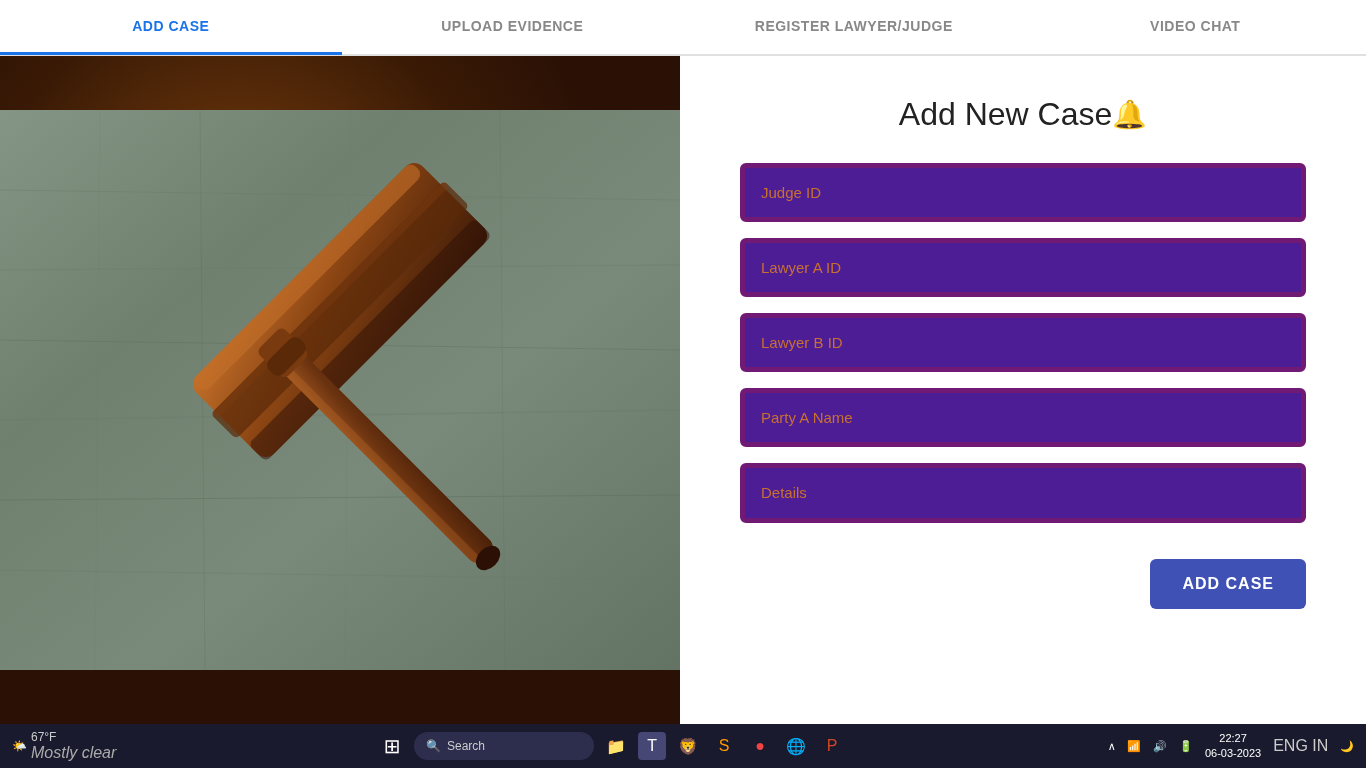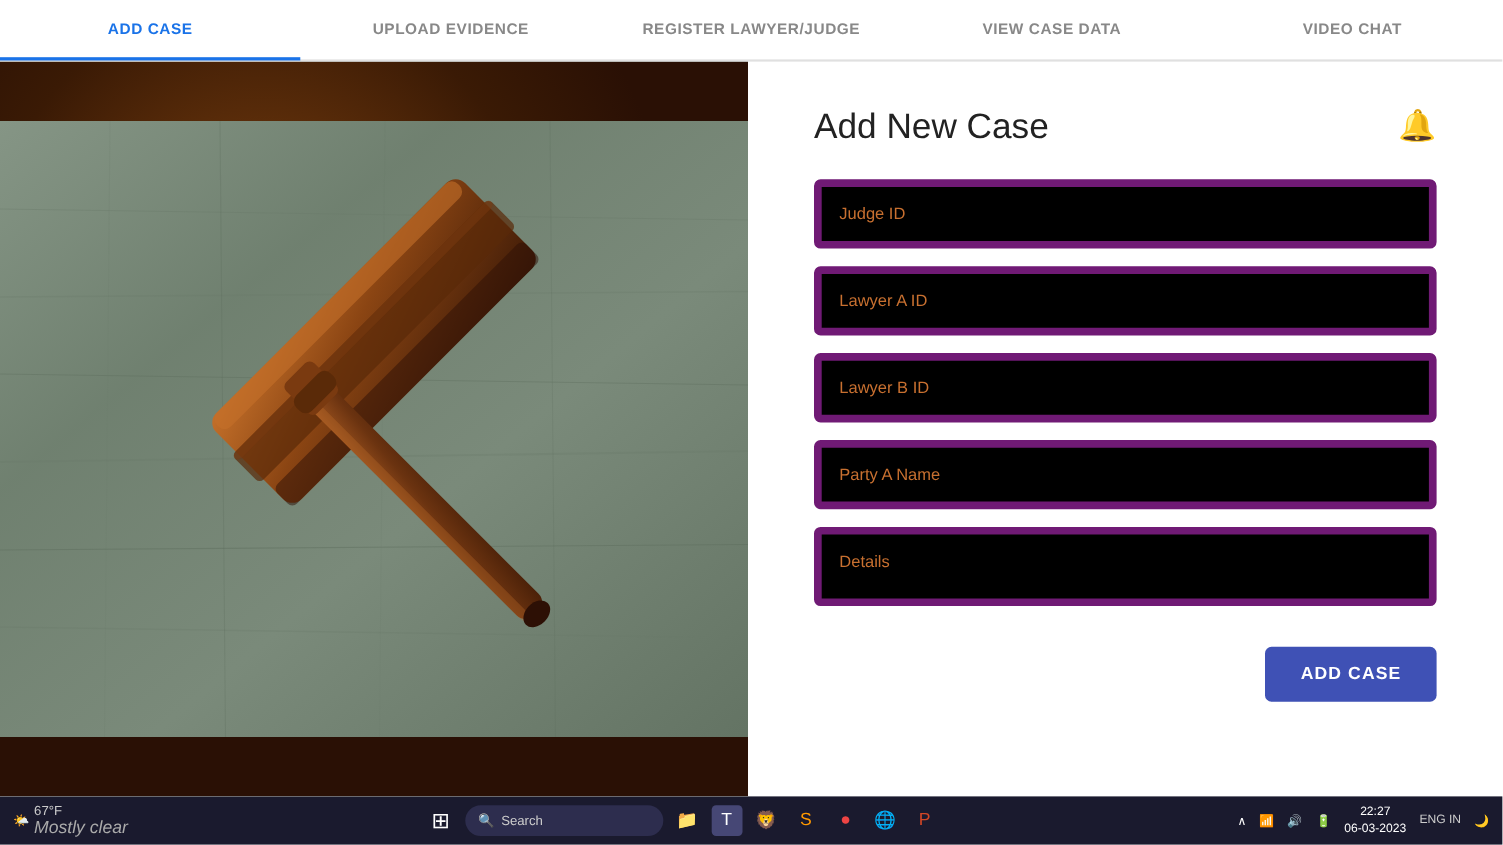--- a/index.html
+++ b/index.html
@@ -83,21 +83,21 @@
       padding: 40px 60px;
       display: flex;
       flex-direction: column;
       gap: 0;
       overflow-y: auto;
       position: relative;
     }
 
     .form-header {
       display: flex;
-      justify-content: space-between;
+      justify-content: center;
       align-items: center;
       margin-bottom: 30px;
     }
 
     .form-title {
       font-size: 32px;
       font-weight: 500;
       color: #222;
     }
 
@@ -107,35 +107,35 @@
       cursor: pointer;
     }
 
     .form-group {
       margin-bottom: 16px;
     }
 
     .form-input {
       width: 100%;
       padding: 16px 16px;
-      border: 7px solid #701a75;
+      border: 5px solid #701a75;
       border-radius: 6px;
       font-size: 15px;
       color: #c87030;
       outline: none;
-      background: #000000;
+      background: #4c1d95;
     }
 
     .form-input::placeholder {
       color: #c87030;
       opacity: 1;
     }
 
     .details-input {
-      height: 72px;
+      height: 60px;
       resize: none;
       font-family: Arial, sans-serif;
     }
 
     .add-case-btn {
       background: #3f51b5;
       color: #fff;
       border: none;
       padding: 16px 32px;
       font-size: 16px;
@@ -225,21 +225,20 @@
       width: 8px;
     }
   </style>
 </head>
 <body>
 
 <nav>
   <div class="nav-item active">ADD CASE</div>
   <div class="nav-item">UPLOAD EVIDENCE</div>
   <div class="nav-item">REGISTER LAWYER/JUDGE</div>
-  <div class="nav-item">VIEW CASE DATA</div>
   <div class="nav-item">VIDEO CHAT</div>
 </nav>
 
 <div class="main-content">
 
   <div class="image-panel">
     <div class="gavel-image">
       <svg class="gavel-svg" viewBox="0 0 680 560" xmlns="http://www.w3.org/2000/svg">
 
         <rect width="680" height="560" fill="#7a8a7a"></rect>
@@ -372,16 +371,16 @@
 
   <div class="taskbar-right">
     <span>∧</span>
     <span>📶</span>
     <span>🔊</span>
     <span>🔋</span>
     <div class="time-display">
       <div>22:27</div>
       <div>06-03-2023</div>
     </div>
-    <span style="font-size:11px; color:#ccc; text-align:right; line-height:1.2;">ENG IN</span>
+    <span style="font-size:16px; color:#ccc; text-align:right; line-height:1.2;">ENG IN</span>
     <span>🌙</span>
   </div>
 </div>
 
 </body></html>

